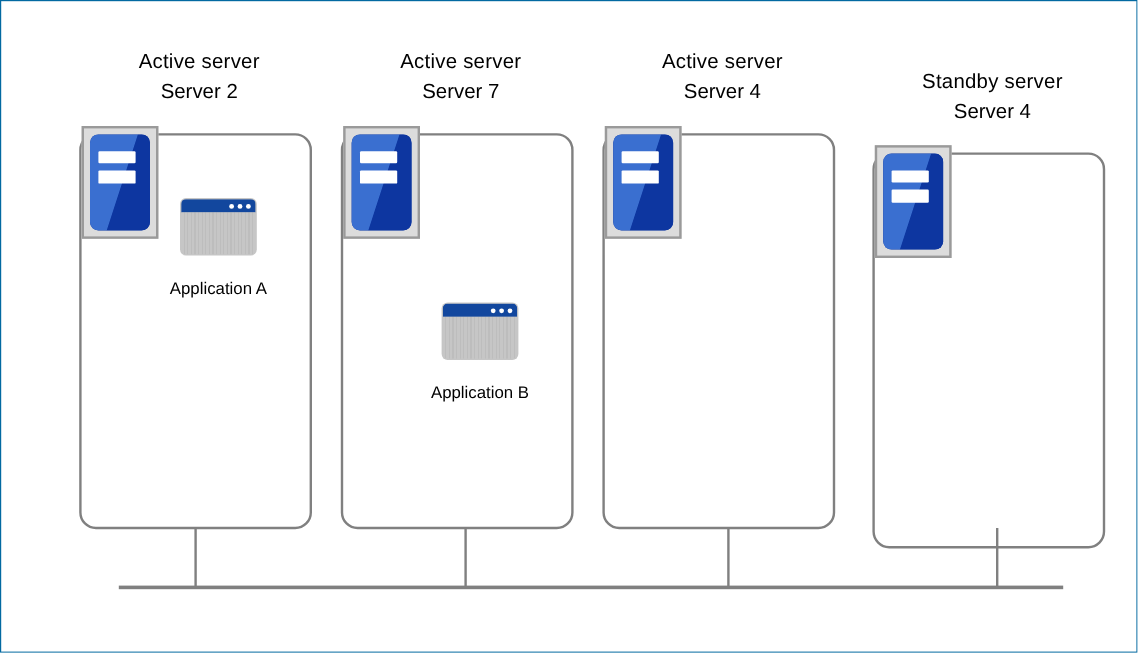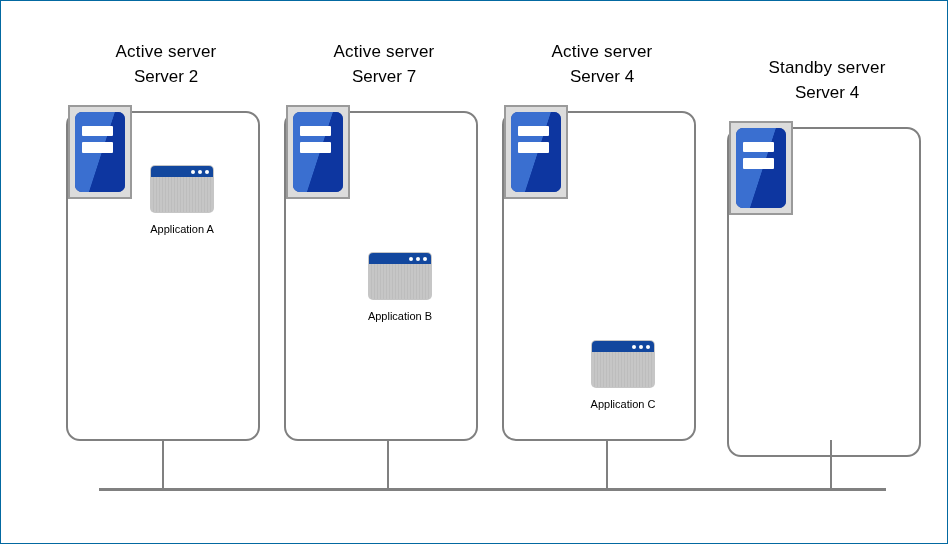--- a/index.html
+++ b/index.html
@@ -133,22 +133,22 @@
     position: absolute;
     top: 11px; left: 0;
     width: 100%;
     height: calc(100% - 11px);
     background:
       repeating-linear-gradient(90deg,
         #c6c6c6 0px, #c6c6c6 2px,
         #bdbdbd 2px, #bdbdbd 3px);
   }
   .app-label {
-    margin-top: 7px;
-    font-size: 11px;
+    margin-top: 18px;
+    font-size: 14px;
     line-height: 21px;
     color: #000000;
     white-space: nowrap;
   }
 
   
   .connector {
     position: absolute;
     width: 2px;
     background: #808080;
@@ -236,31 +236,20 @@
     <div class="server-box"></div>
 
     <div class="server-icon">
       <div class="chip">
         <div class="hilite"></div>
         <div class="bar b1"></div>
         <div class="bar b2"></div>
       </div>
     </div>
 
-    <div class="app" style="left:61px; top:340px;">
-      <div class="app-icon">
-        <div class="titlebar">
-          <span class="dot"></span>
-          <span class="dot"></span>
-          <span class="dot"></span>
-        </div>
-        <div class="pane"></div>
-      </div>
-      <div class="app-label">Application  C</div>
-    </div>
   </div>
 
   <div class="server-col" style="left:726px;margin-top:16px;">
     <div class="server-caption">
       <div class="role">Standby server</div>
       <div class="sname">Server 4</div>
     </div>
 
     <div class="server-box"></div>
 

